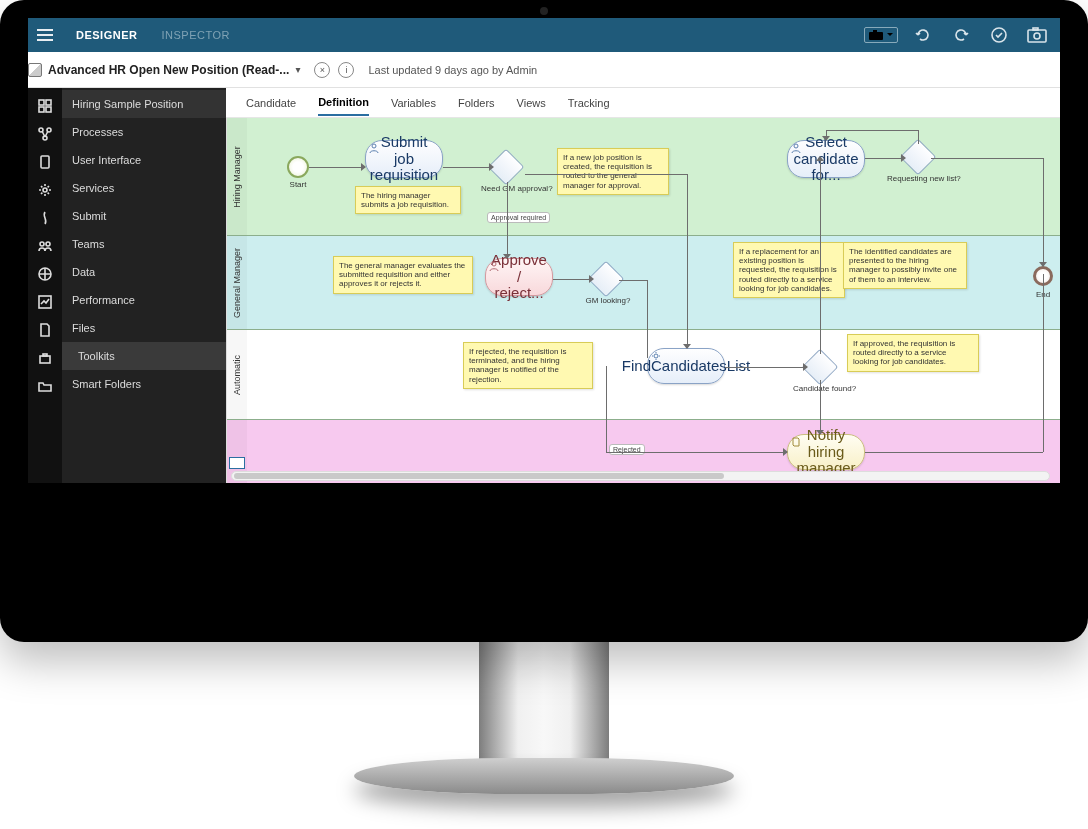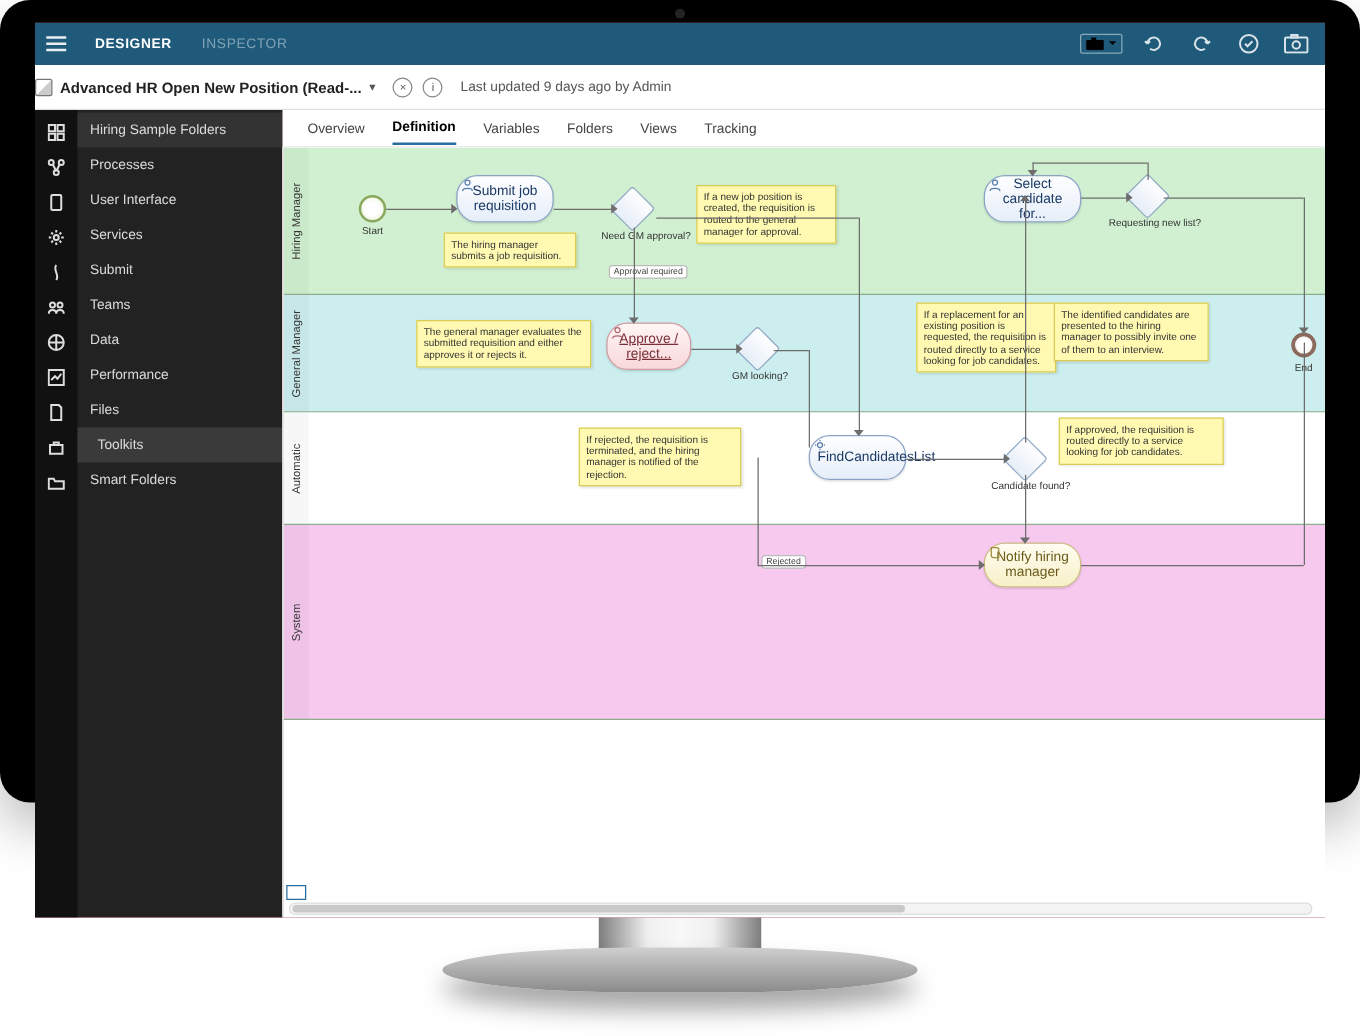--- a/index.html
+++ b/index.html
@@ -1,21 +1,21 @@
 <!DOCTYPE html>
 <html><head>
 <meta charset="utf-8">
 <style>
   * { box-sizing: border-box; margin: 0; padding: 0; }
   body { font-family: Arial, Helvetica, sans-serif; font-size: 11px; background: #fff; width: 1088px; height: 829px; overflow: hidden; }
 
   .monitor-frame { position: relative; width: 1088px; height: 829px; }
   .monitor-bezel { position: absolute; left: 0; top: 0; width: 1088px; height: 642px; background: #000; border-radius: 24px; padding: 18px 28px 28px 28px; box-shadow: 0 20px 40px rgba(0,0,0,.25); }
   .monitor-camera { position: absolute; left: 50%; top: 7px; width: 8px; height: 8px; background: #222; border-radius: 50%; transform: translateX(-50%); }
-  .monitor-screen { position: relative; width: 1032px; height: 716px; background: #7f1d1d; overflow: hidden; }
+  .monitor-screen { position: relative; width: 1032px; height: 465px; background: #5eead4; overflow: hidden; }
   .monitor-neck { position: absolute; left: 50%; top: 636px; transform: translateX(-50%); width: 130px; height: 130px; background: linear-gradient(90deg,#7d7d7d,#f0f0f0 30%,#f8f8f8 50%,#f0f0f0 70%,#7d7d7d); }
   .monitor-base { position: absolute; left: 50%; top: 758px; transform: translateX(-50%); width: 380px; height: 36px; background: linear-gradient(180deg,#cfcfcf,#8a8a8a); border-radius: 50%/60%; box-shadow: 0 14px 20px rgba(0,0,0,.35); }
 
   
   .topbar { position: absolute; left: 0; top: 0; right: 0; height: 34px; background: #1f5a7a; display: flex; align-items: center; color: #e9eef2; }
   .hamburger { width: 34px; height: 34px; display: flex; align-items: center; justify-content: center; cursor: pointer; }
   .hamburger div { width: 16px; height: 2px; background: #e9eef2; position: relative; }
   .hamburger div::before, .hamburger div::after { content:""; position:absolute; left:0; width:16px; height:2px; background:#e9eef2; }
   .hamburger div::before { top:-5px; } .hamburger div::after { top:5px; }
   .topnav { display:flex; gap: 24px; margin-left: 14px; font-size: 11px; letter-spacing: .5px; }
@@ -54,21 +54,21 @@
   .lanes { position:absolute; left:0; top:0; right:0; }
   .lane { position:relative; border-bottom:1px solid #8cae8c; }
   .lane .label { position:absolute; left:0; top:0; bottom:0; width:20px; background:rgba(0,0,0,.03); display:flex; align-items:center; justify-content:center; }
   .lane .label span { transform:rotate(-90deg); white-space:nowrap; font-size:9px; color:#333; }
   .lane .body { position:absolute; left:20px; top:0; right:0; bottom:0; }
   .lane1 { height:118px; background:#d1f0d1; }
   .lane2 { height:94px;  background:#cdeeef; }
   .lane3 { height:90px;  background:#fff; }
   .lane4 { height:156px; background:#f7c9ef; }
 
-  .node { position:absolute; border:1px solid #8aa3c6; border-radius:17px; background:linear-gradient(#fefeff,#e6eef9); box-shadow:0 1px 2px rgba(0,0,0,.15); font-size:11px; color:#1a3a66; text-align:center; display:flex; align-items:center; justify-content:flex-start; padding:6px; line-height:1.1; }
+  .node { position:absolute; border:1px solid #8aa3c6; border-radius:17px; background:linear-gradient(#fefeff,#e6eef9); box-shadow:0 1px 2px rgba(0,0,0,.15); font-size:15px; color:#1a3a66; text-align:center; display:flex; align-items:center; justify-content:center; padding:6px; line-height:1.1; }
   .node .corner { position:absolute; left:3px; top:2px; width:10px; height:10px; }
   .sticky { position:absolute; background:#fff9b1; border:1px solid #d8cc57; font-size:8px; color:#333; padding:4px 5px; line-height:1.15; box-shadow:1px 1px 2px rgba(0,0,0,.12); }
   .gateway { position:absolute; width:26px; height:26px; background:linear-gradient(#fefeff,#e6eef7); border:1px solid #93aac6; transform:rotate(45deg); border-radius:3px; }
   .gwlabel { position:absolute; font-size:8px; color:#333; text-align:center; white-space:nowrap; }
   .event-start { position:absolute; width:22px; height:22px; border-radius:50%; background:radial-gradient(circle,#fff 40%,#e7f0d0); border:2px solid #8aa85d; }
   .event-end   { position:absolute; width:20px; height:20px; border-radius:50%; background:radial-gradient(circle,#fff 40%,#efe7e0); border:3px solid #8a6a5d; }
   .elabel { position:absolute; font-size:8px; color:#333; text-align:center; }
   .pill { position:absolute; background:#fff; border:1px solid #bbb; border-radius:3px; font-size:7px; padding:1px 3px; color:#444; white-space:nowrap; }
 
   
@@ -211,37 +211,37 @@
                 <rect x="5" y="3" width="4" height="2"></rect>
               </svg>
             </div>
           <div class="ic">
               <svg viewBox="0 0 14 14">
                 <path d="M1 4h4l1 2h7v6H1z"></path>
               </svg>
             </div>
         </div>
         <div class="navcol">
-          <div class="item active">Hiring Sample Folders</div>
+          <div class="item active">Hiring Sample Position</div>
           <div class="item">Processes</div>
           <div class="item">User Interface</div>
           <div class="item">Services</div>
           <div class="item">Submit</div>
           <div class="item">Teams</div>
           <div class="item">Data</div>
           <div class="item">Performance</div>
           <div class="item">Files</div>
           <div class="item selected">Toolkits</div>
           <div class="item">Smart Folders</div>
         </div>
       </div>
 
       <div class="main">
         <div class="tabs">
-          <div class="tab">Overview</div>
+          <div class="tab">Candidate</div>
           <div class="tab active">Definition</div>
           <div class="tab">Variables</div>
           <div class="tab">Folders</div>
           <div class="tab">Views</div>
           <div class="tab">Tracking</div>
         </div>
 
         <div class="canvas">
           <div class="lanes">
 
@@ -292,21 +292,21 @@
               </div>
             </div>
 
             <div class="lane lane2">
               <div class="label">
                   <span>General Manager</span>
                 </div>
               <div class="body">
                 <div class="sticky" style="left:86px; top:20px; width:140px;">The general manager evaluates the submitted requisition and either approves it or rejects it.</div>
 
-                <div class="node" style="left:238px; top:22px; width:68px; height:38px; background:linear-gradient(#fff5f5,#f8d8db); border-color:#d49aa0; color:#7a3038;text-decoration:underline;">
+                <div class="node" style="left:238px; top:22px; width:68px; height:38px; background:linear-gradient(#fff5f5,#f8d8db); border-color:#d49aa0; color:#7a3038;">
                   <svg class="corner" viewBox="0 0 10 10">
                       <circle cx="5" cy="3" r="2" fill="none" stroke="#b06a72"></circle>
                       <path d="M1 10c0-3 8-3 8 0" fill="none" stroke="#b06a72"></path>
                     </svg>
                   <span>Approve / reject...</span>
                 </div>
 
                 <div class="gateway" style="left:346px; top:30px;"></div>
                 <div class="gwlabel" style="left:330px; top:60px; width:62px;">GM looking?</div>
 

